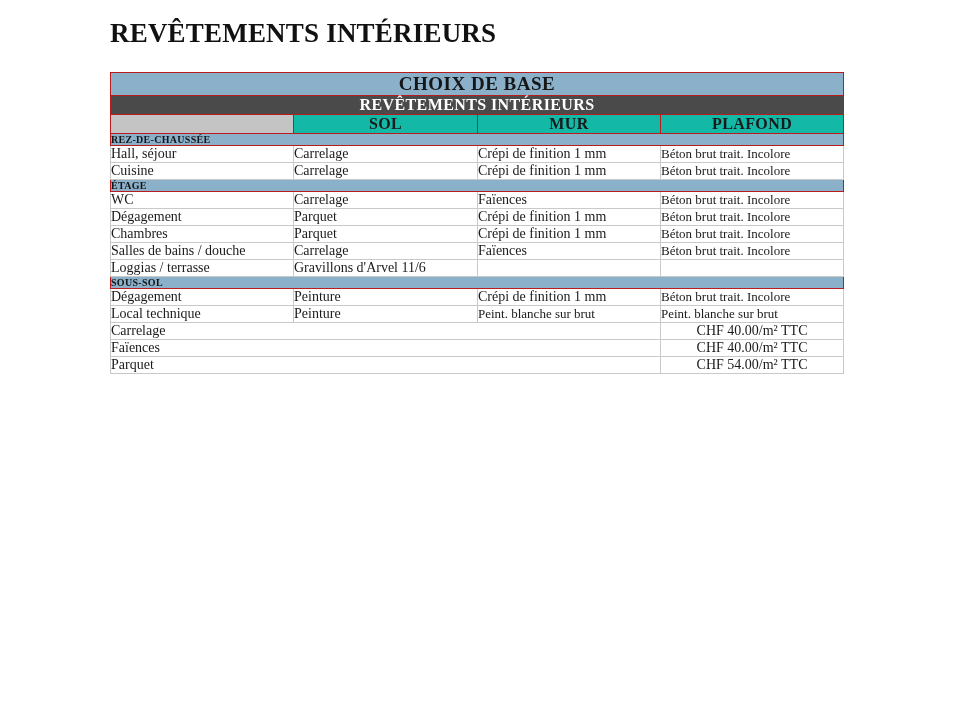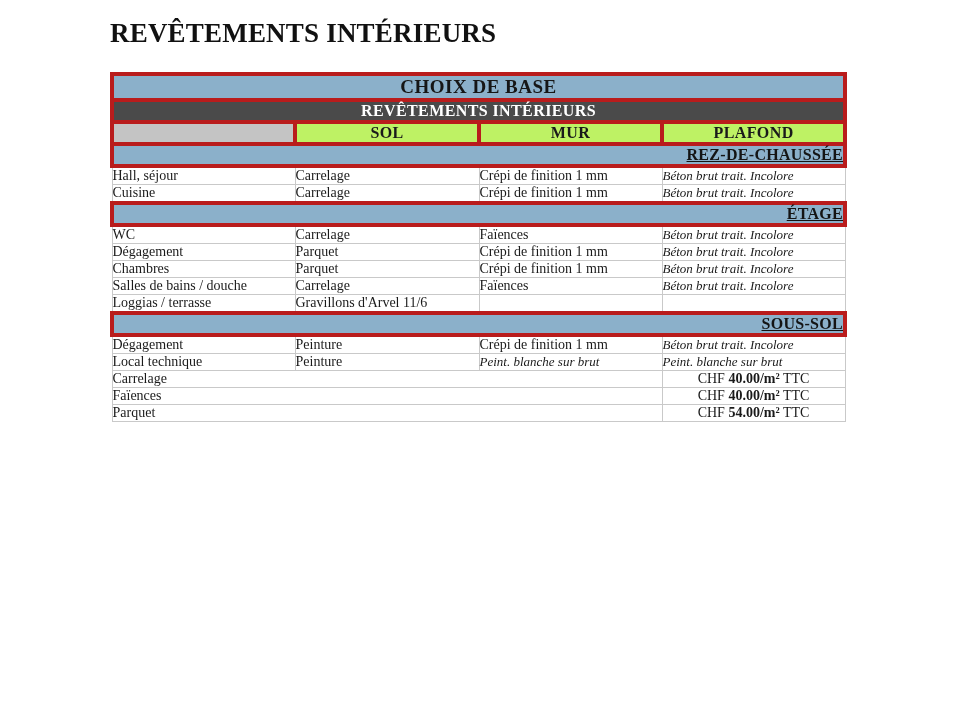--- a/index.html
+++ b/index.html
@@ -36,21 +36,21 @@
     top: 72px;
     width: 733px;
   }
   table.main {
     border-collapse: collapse;
     table-layout: fixed;
     width: 733px;
     font-size: 13.5px;
   }
   table.main td {
-    border: 4px solid #b91c1c;
+    border: 1px solid #b91c1c;
     padding: 0;
   }
   .title-main {
     background: #8bb0ca;
     font-size: 19px;
     font-weight: bold;
     letter-spacing: 0.5px;
     padding: 7px 6px;
     text-align: center;
     color: #161616;
@@ -58,70 +58,68 @@
   .title-dark {
     background: #4a4a4a;
     color: #ffffff;
     font-size: 16px;
     font-weight: bold;
     letter-spacing: 0.4px;
     padding: 5px 6px;
     text-align: center;
   }
   .col-head {
-    background: #bef264;
+    background: #14b8a6;
     font-size: 16px;
     font-weight: bold;
     letter-spacing: 0.4px;
     padding: 6px;
     text-align: center;
   }
   .col-head.blank {
     background: #c4c4c4;
   }
   .section-row {
     background: #8bb0ca;
     font-weight: bold;
-    font-size: 16px;
+    font-size: 10px;
     letter-spacing: 0.3px;
     padding: 5px 6px;
-    text-align: right;
+    text-align: left;
     color: #141414;
-    text-decoration: underline;
   }
   .data-cell {
     background: #ffffff;
     border: 1px solid #c9c9c9 !important;
     padding: 6px;
     font-size: 14px;
     color: #1a1a1a;
   }
   .data-cell.small {
     font-size: 13px;
-    font-style: italic;
   }
   .data-cell.empty {
     background: #ffffff;
   }
   .price-label {
     background: #ffffff;
     border: 1px solid #c9c9c9 !important;
     padding: 6px 10px;
     text-align: left;
     font-size: 14px;
   }
   .price-value {
     background: #ffffff;
     border: 1px solid #c9c9c9 !important;
     padding: 6px;
     text-align: center;
     font-size: 14px;
   }
   .price-value b {
-    font-weight: bold;
+    font-weight: normal;
   }
 </style>
 </head>
 <body>
 
 <div class="page">
 
   <div class="page-title">REVÊTEMENTS INTÉRIEURS</div>
 
   <div class="table-wrap">

